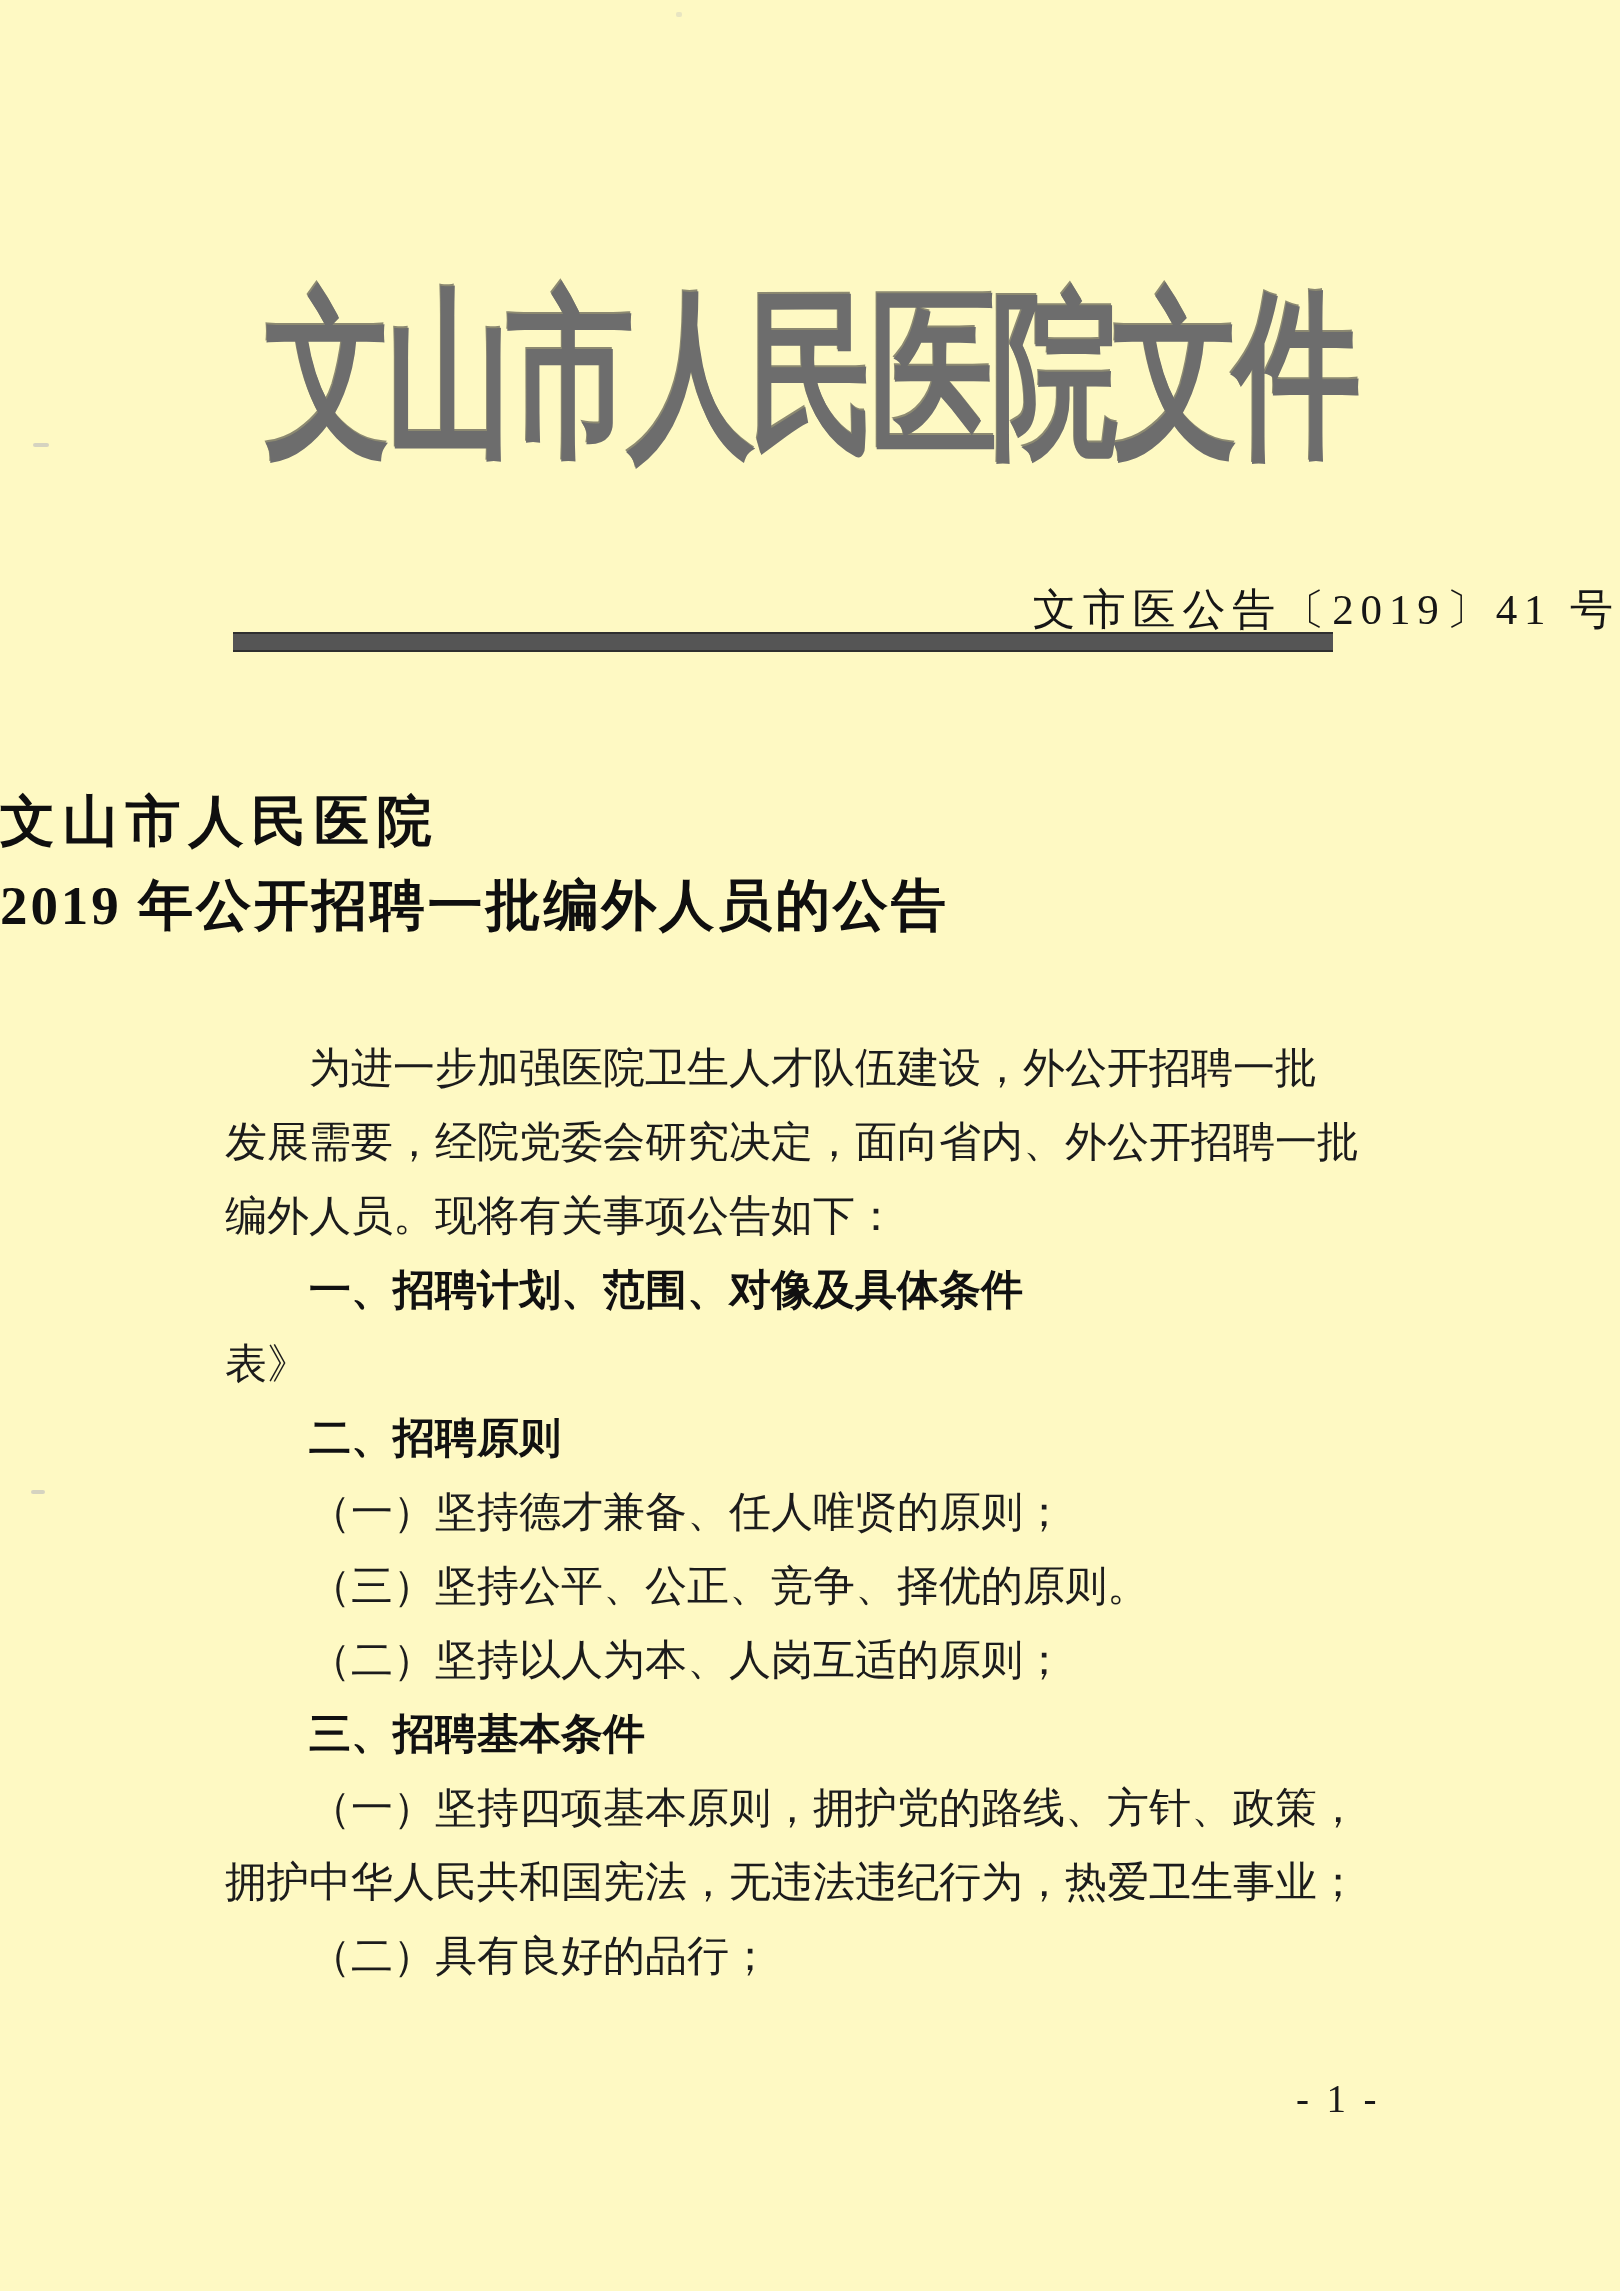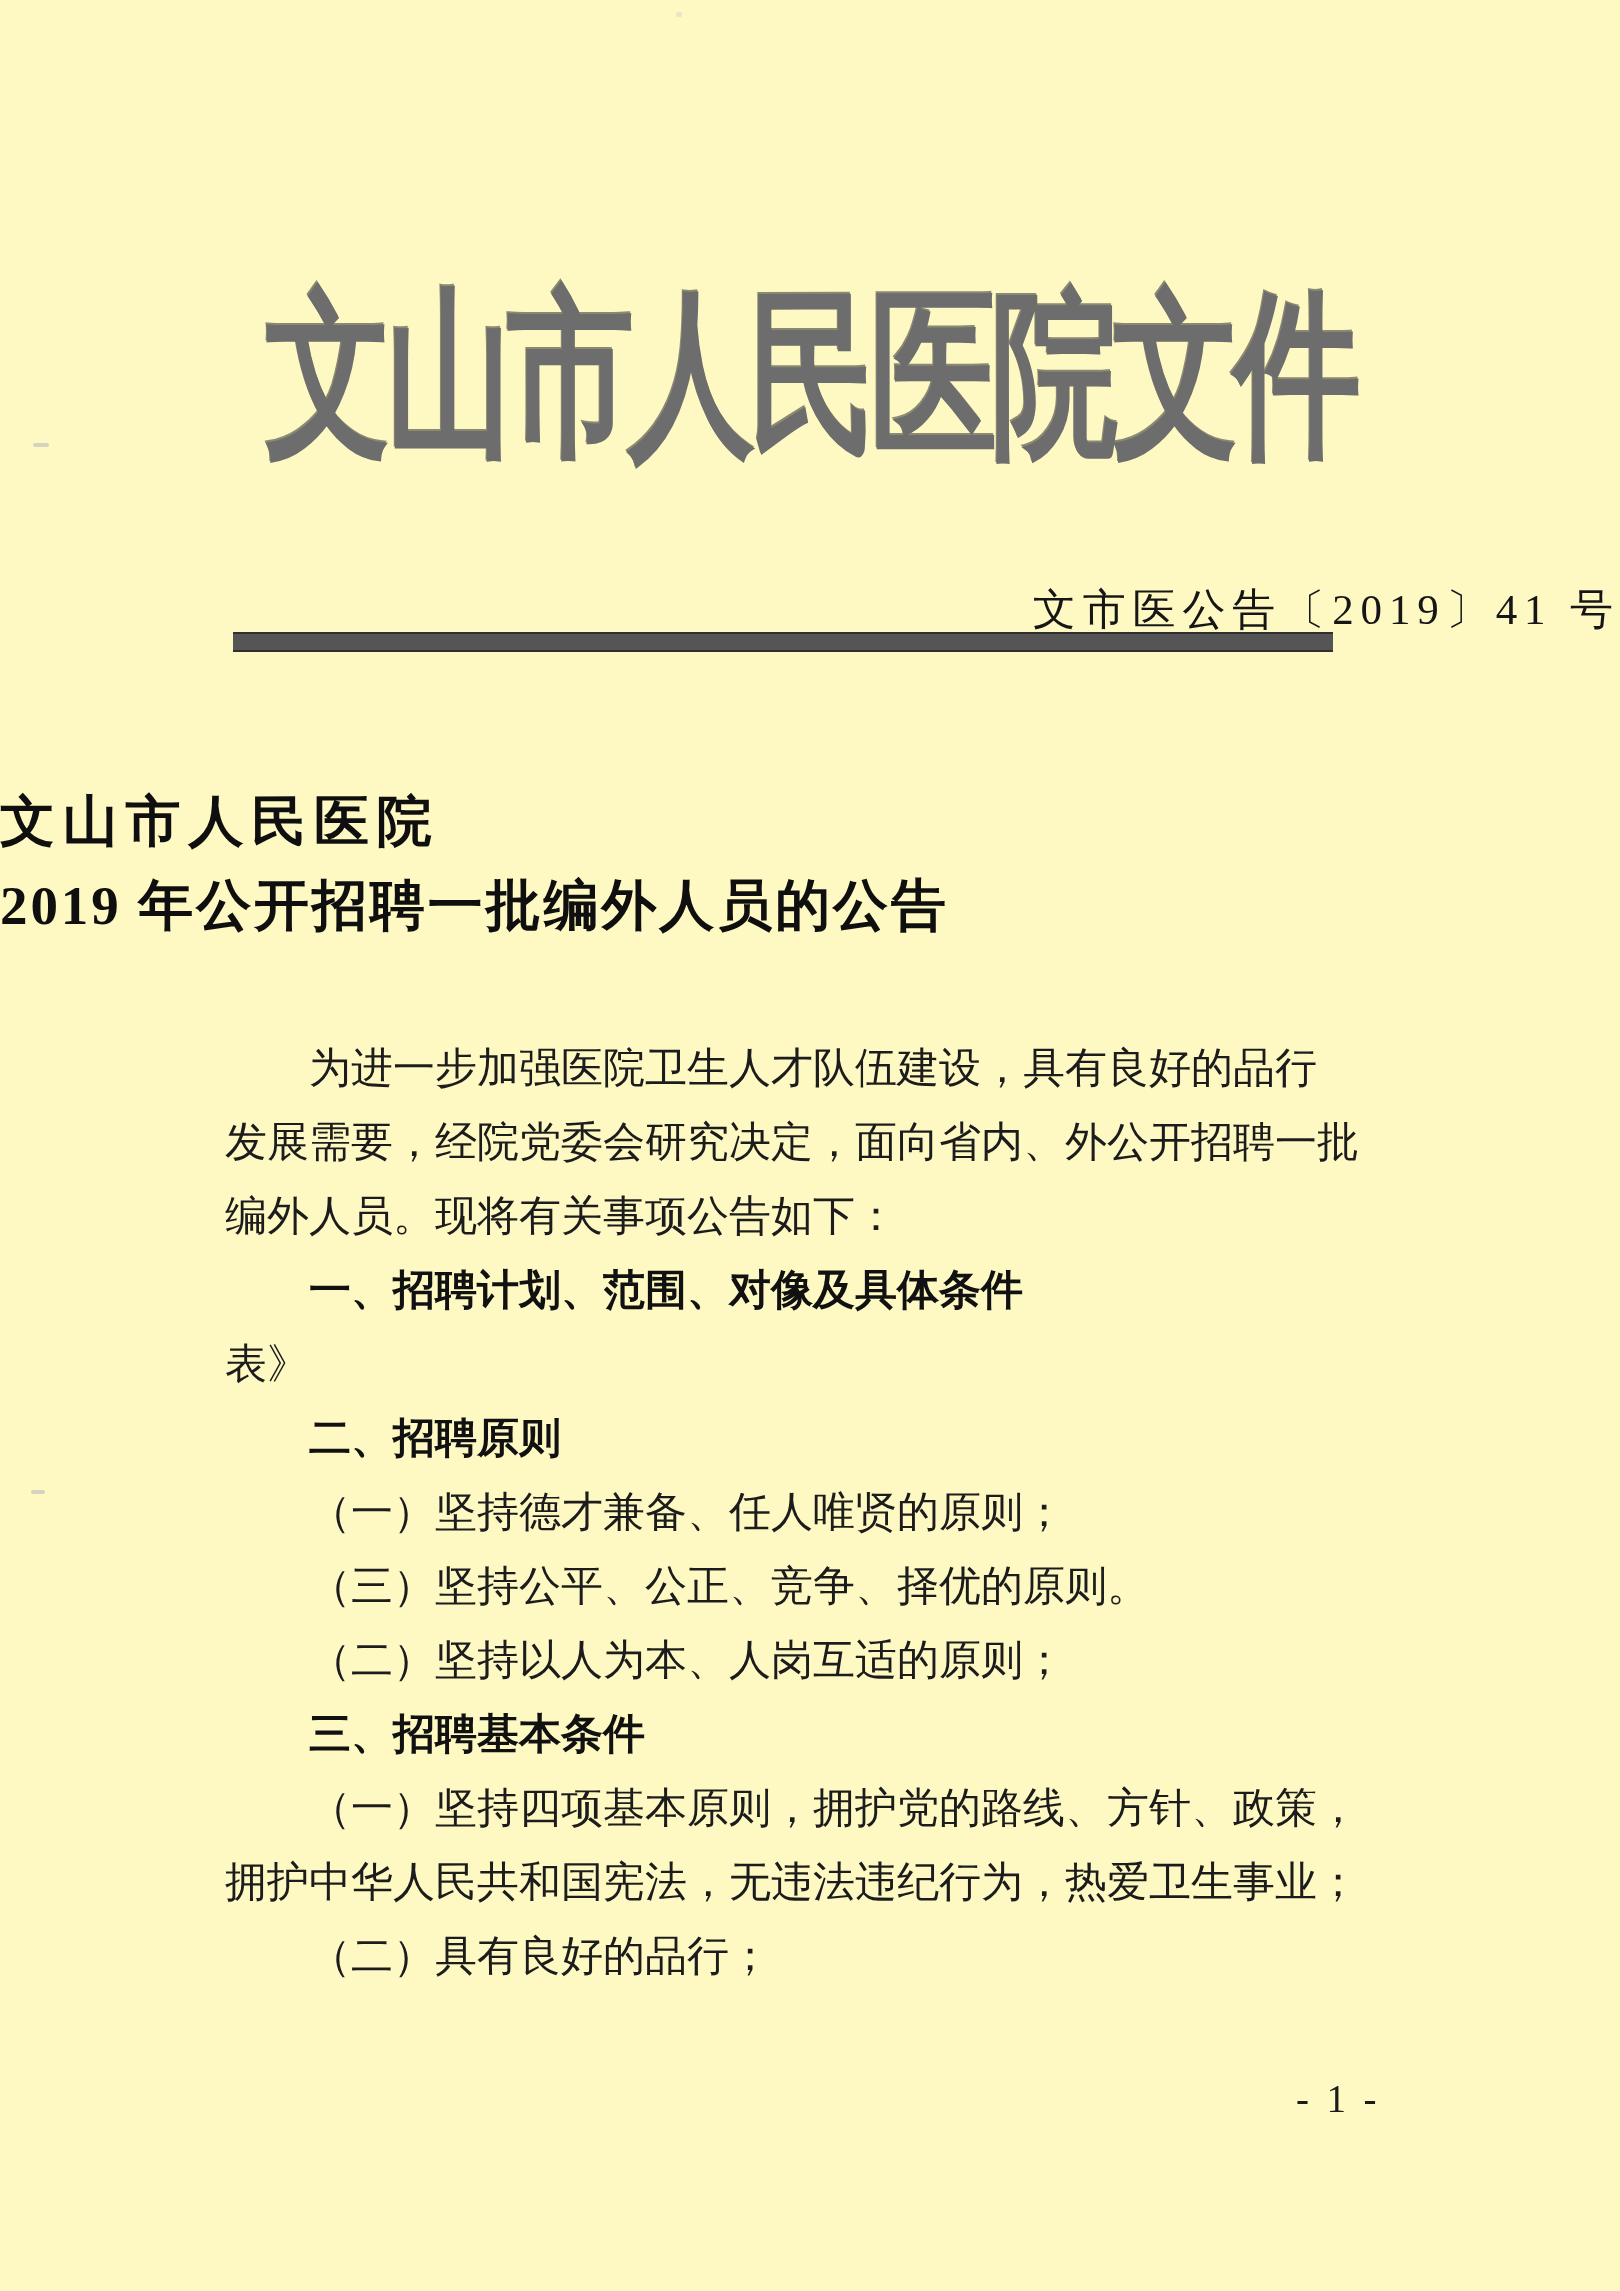--- a/index.html
+++ b/index.html
@@ -136,21 +136,21 @@
   <div class="doc-number">文市医公告〔2019〕41 号</div>
 
   <div class="rule"></div>
 
   <div class="doc-title">
     <div class="t1">文山市人民医院</div>
     <div class="t2">2019 年公开招聘一批编外人员的公告</div>
   </div>
 
   <div class="body-text">
-    <div class="line indent">为进一步加强医院卫生人才队伍建设，具有良好的品行</div>
+    <div class="line indent">为进一步加强医院卫生人才队伍建设，外公开招聘一批</div>
     <div class="line">发展需要，经院党委会研究决定，面向省内、外公开招聘一批</div>
     <div class="line">编外人员。现将有关事项公告如下：</div>
     <div class="line indent heading">一、招聘计划、范围、对像及具体条件</div>
     <div class="line">表》</div>
     <div class="line indent heading">二、招聘原则</div>
     <div class="line indent">（一）坚持德才兼备、任人唯贤的原则；</div>
     <div class="line indent">（三）坚持公平、公正、竞争、择优的原则。</div>
     <div class="line indent">（二）坚持以人为本、人岗互适的原则；</div>
     <div class="line indent heading">三、招聘基本条件</div>
     <div class="line indent">（一）坚持四项基本原则，拥护党的路线、方针、政策，</div>

